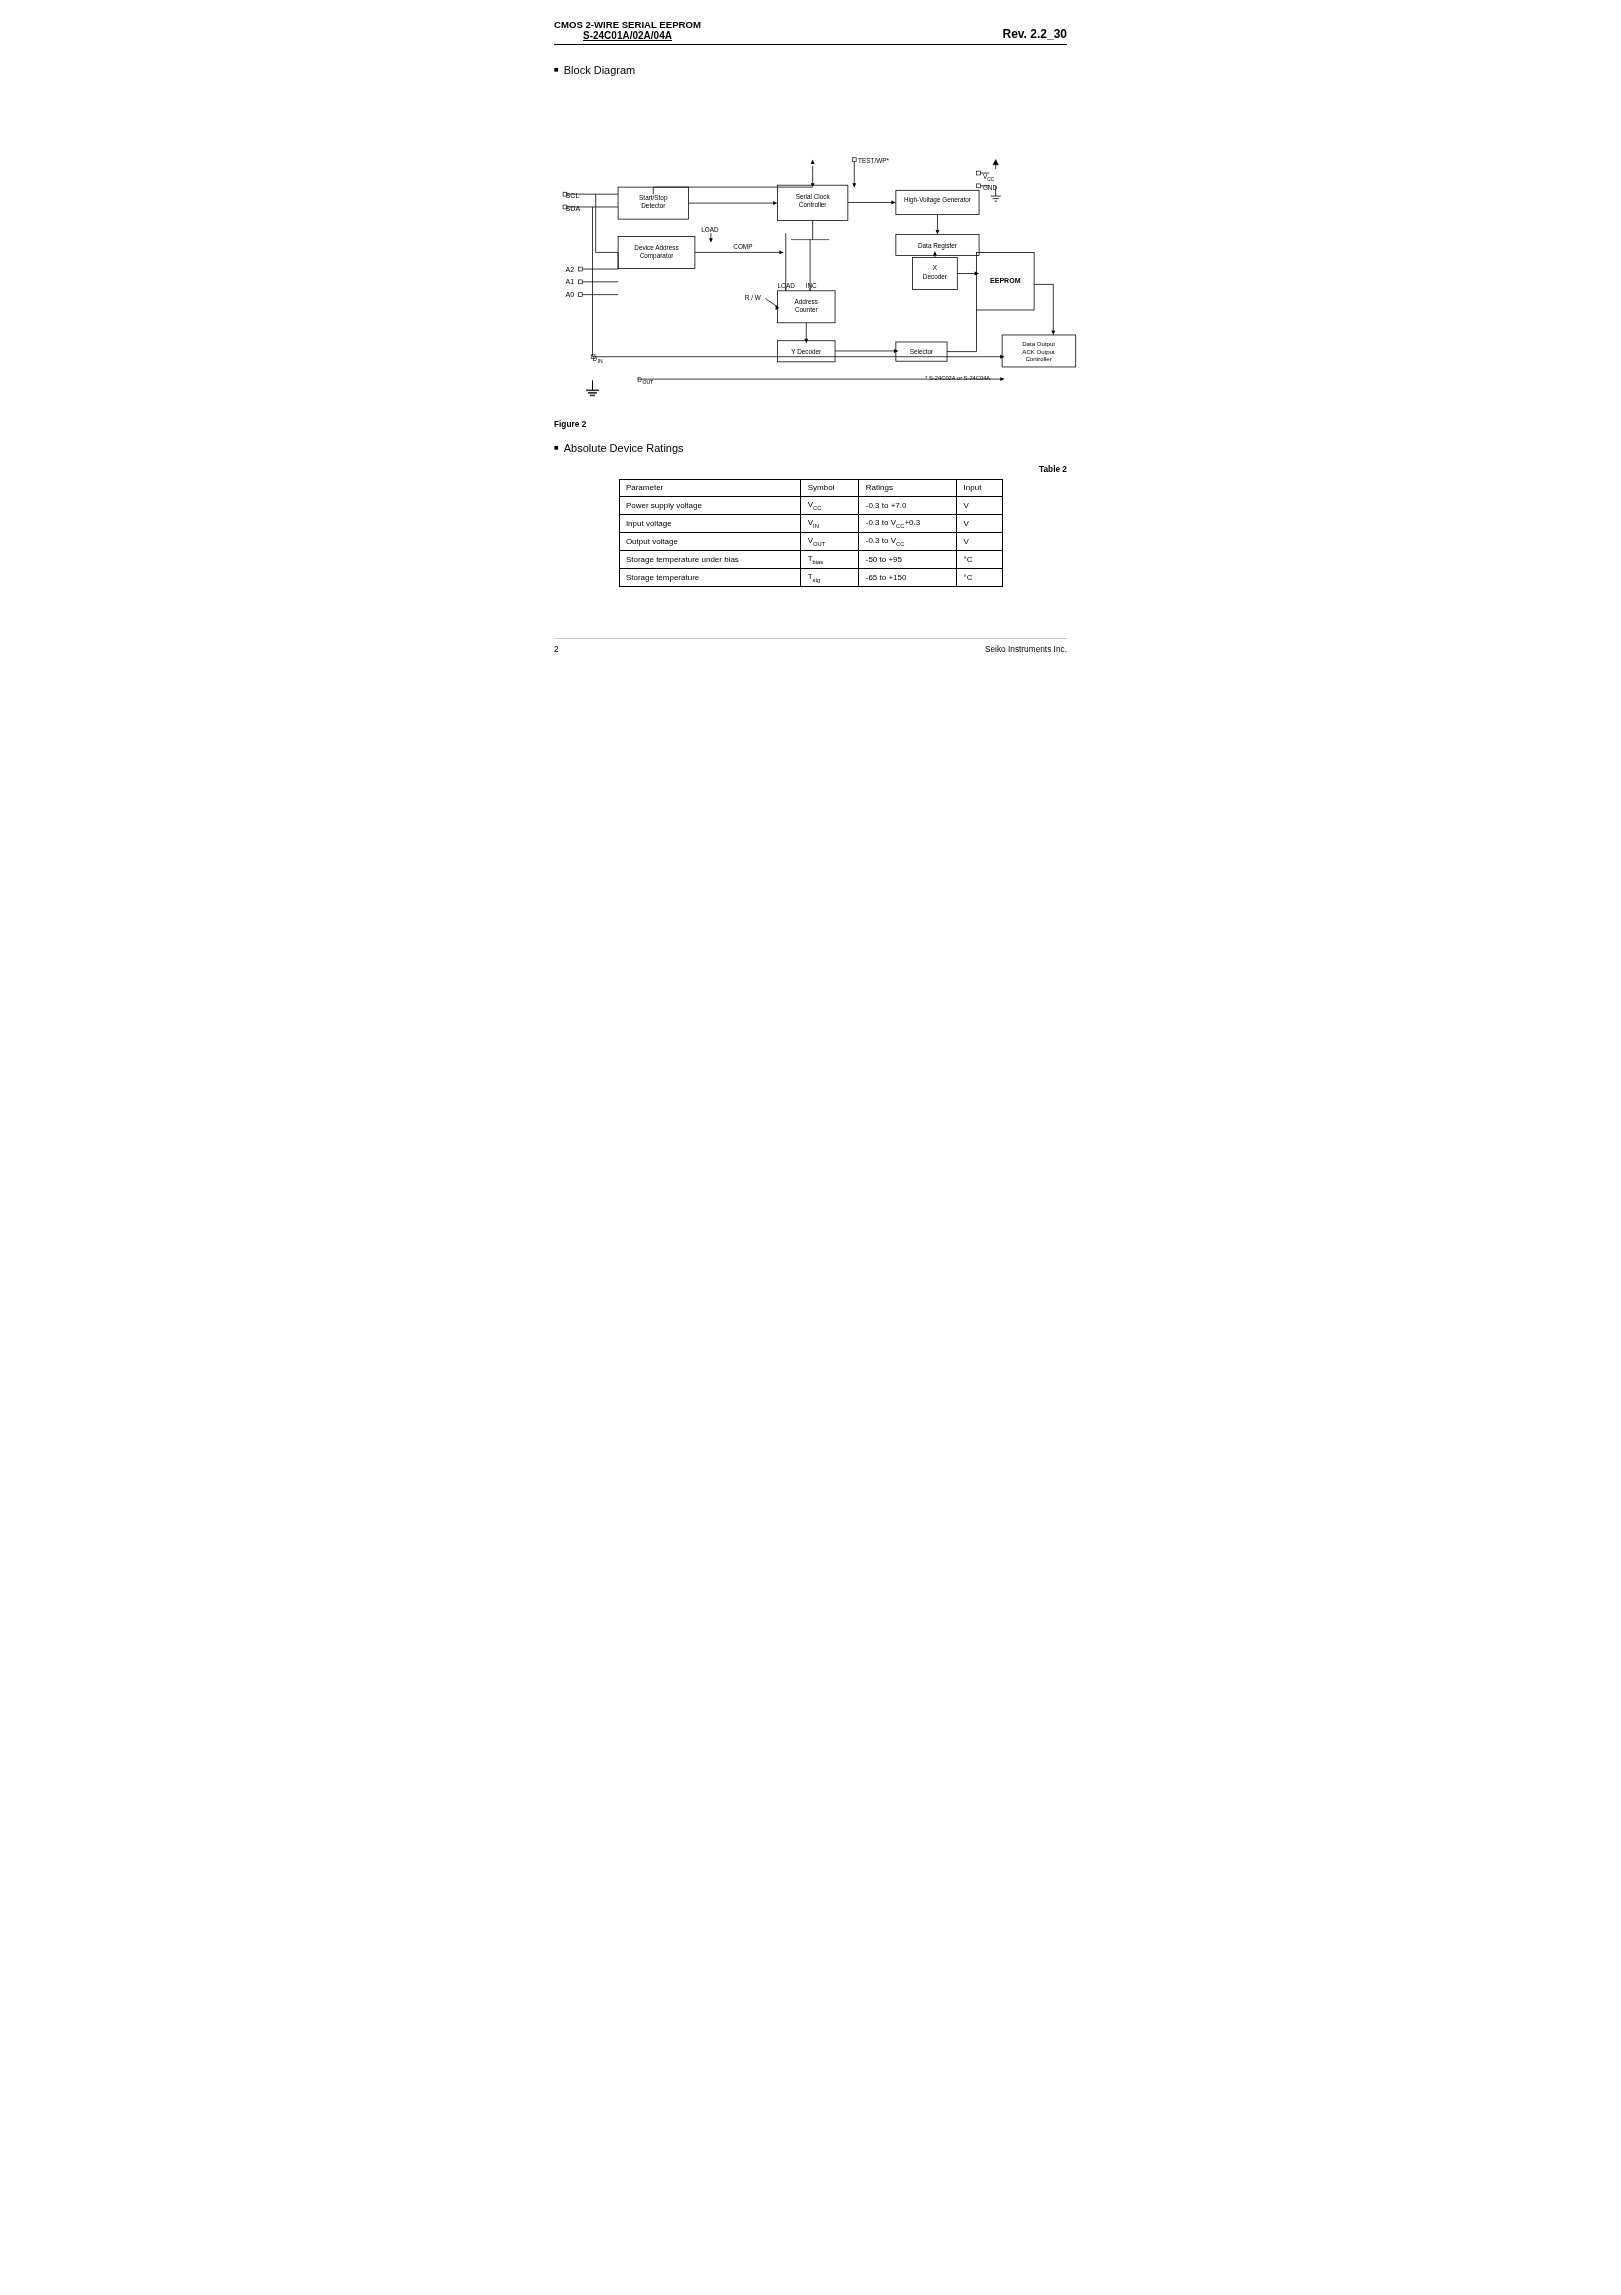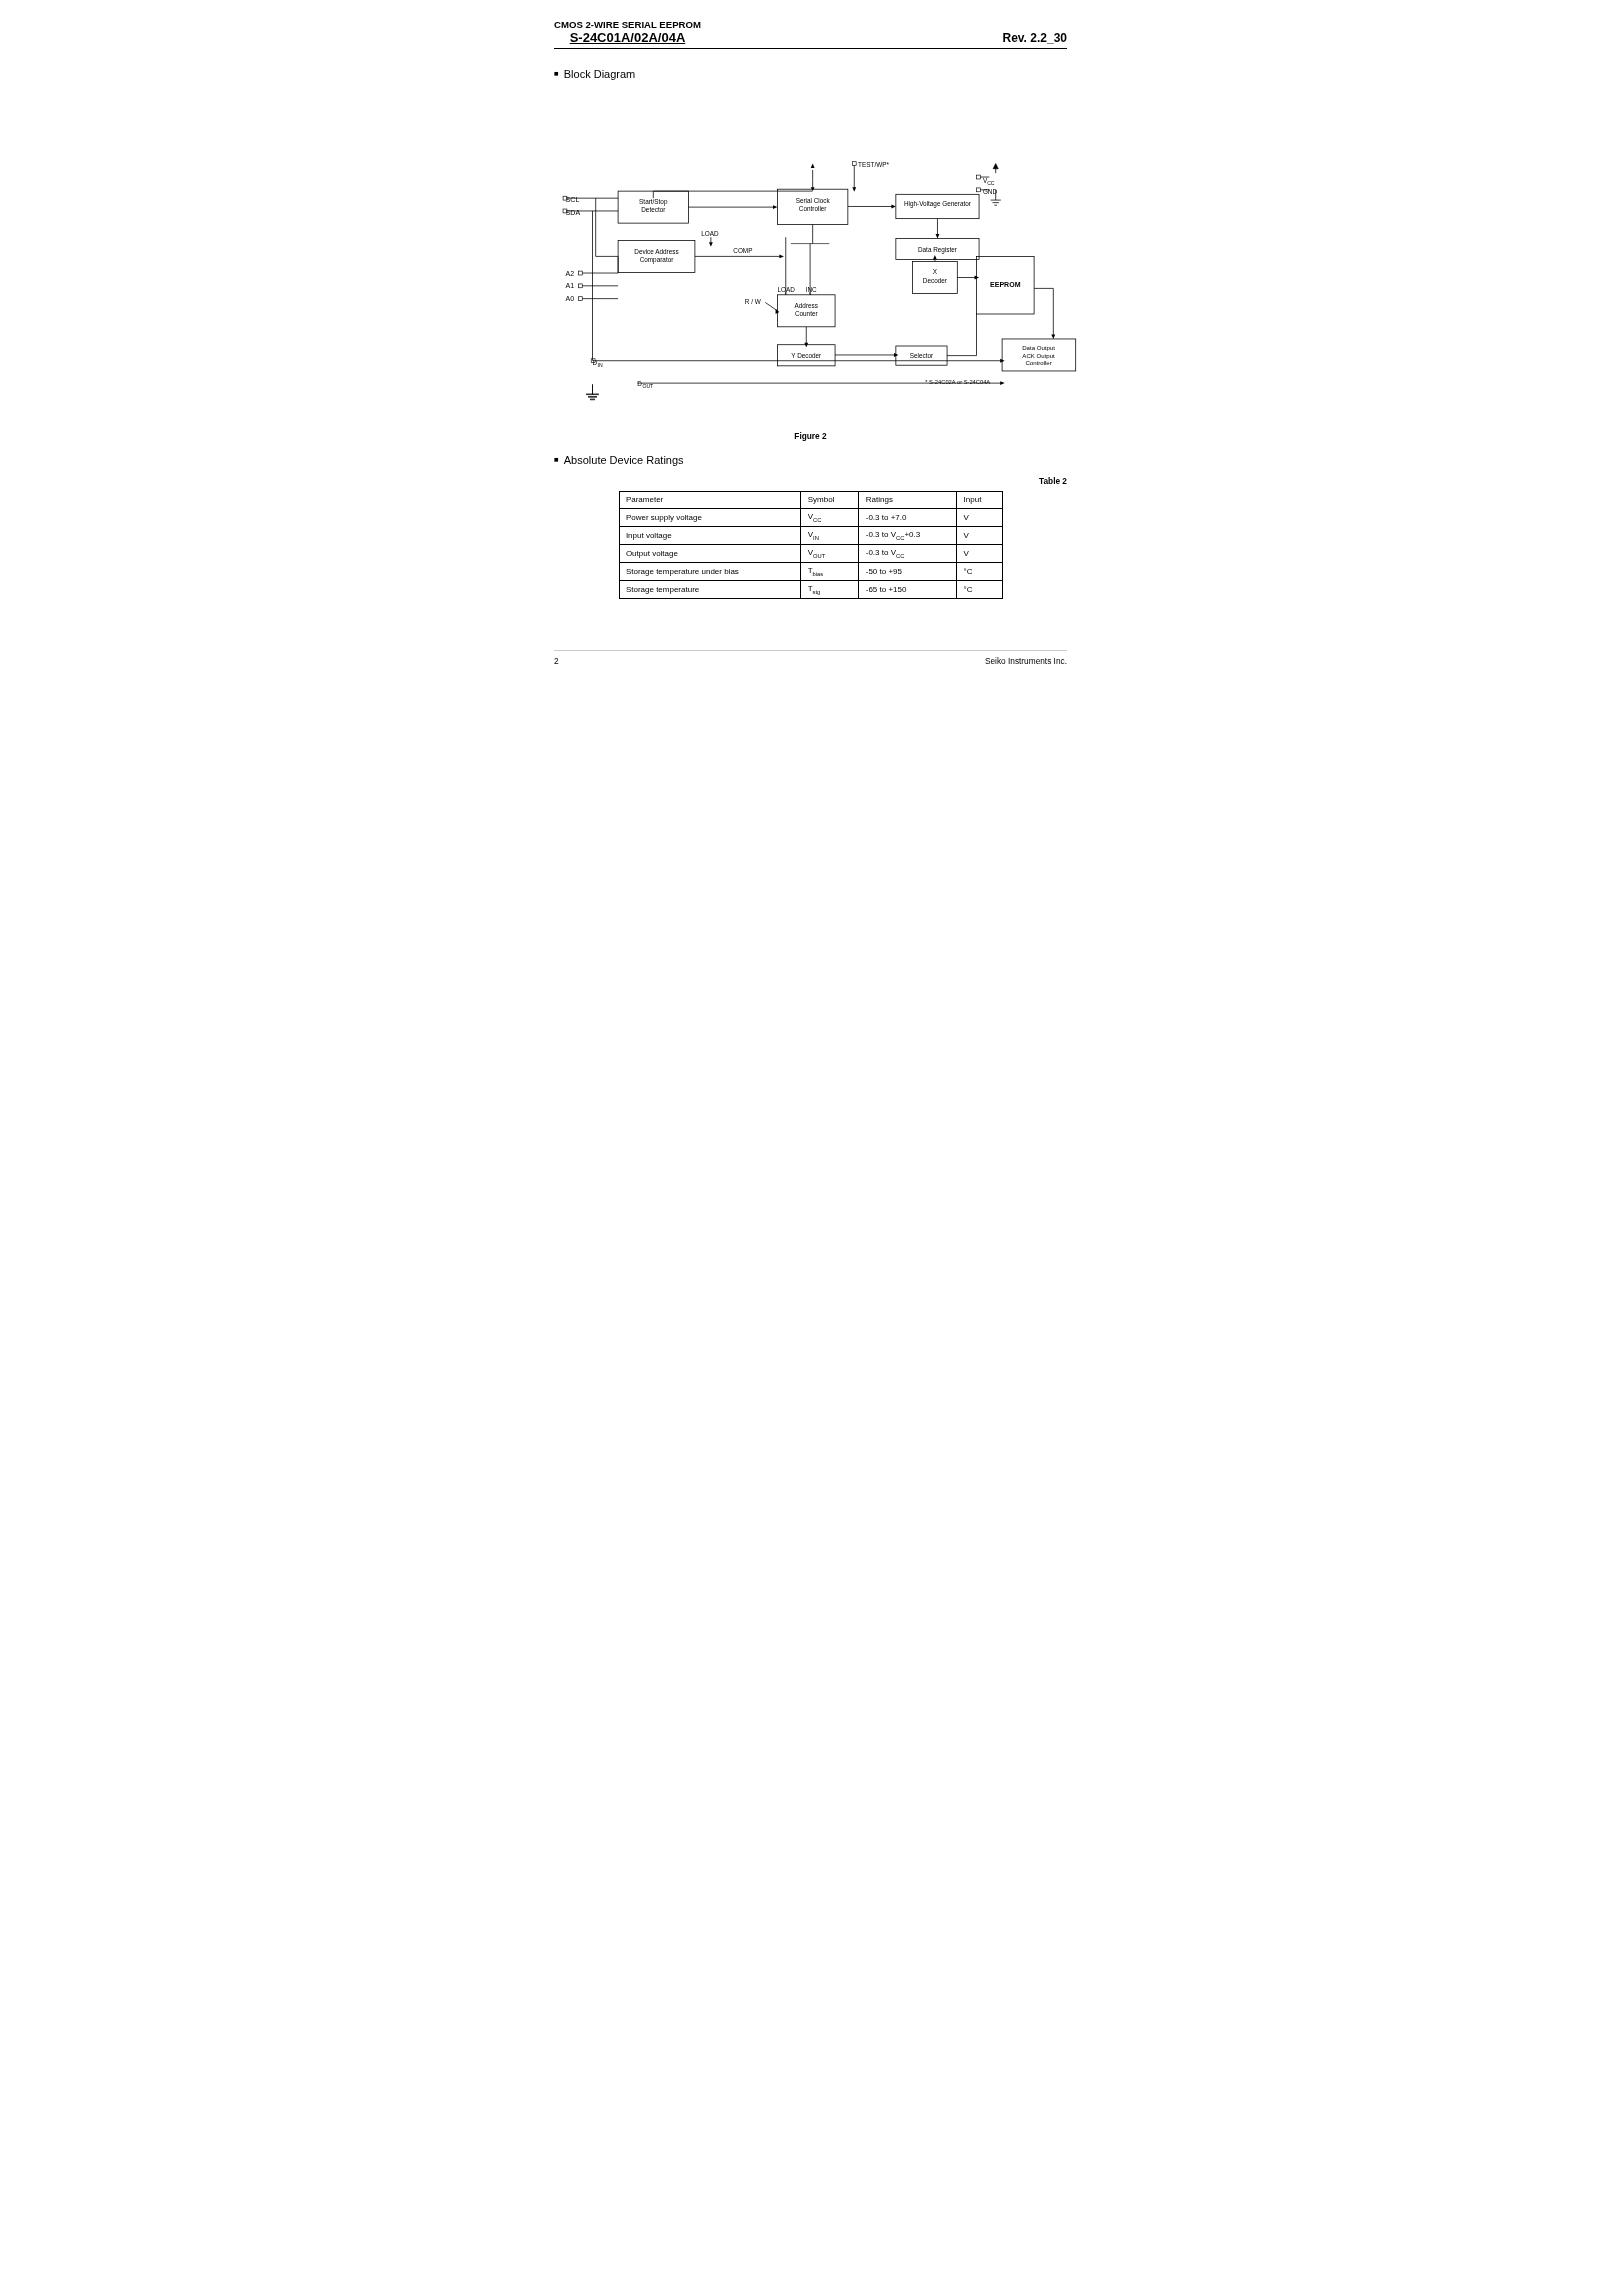--- a/index.html
+++ b/index.html
@@ -19,21 +19,21 @@
       padding-bottom: 2.6px;
       margin-bottom: 19px;
       text-align: center;
     }
     .header-title {
       font-weight: bold;
       font-size: 9.6px;
     }
     .header-subtitle {
       font-weight: bold;
-      font-size: 13px;
+      font-size: 10px;
       text-decoration: underline;
     }
     .header-row {
       display: flex;
       justify-content: space-between;
       align-items: flex-end;
     }
     .header-rev {
       font-weight: bold;
       font-size: 12px;
@@ -63,23 +63,22 @@
     }
 
     
     .block-diagram-svg {
       width: 100%;
       height: 100%;
     }
 
     
     .figure-caption {
-      text-align: center;
-      font-weight: bold;
-      margin: 21px 0 13px 0;
+      font-weight: bold;
+      margin: 13px 0 13px 0;
     }
 
     
     .table-caption {
       text-align: right;
       font-weight: bold;
       margin-bottom: 5.1px;
     }
 
     table.data-table {

